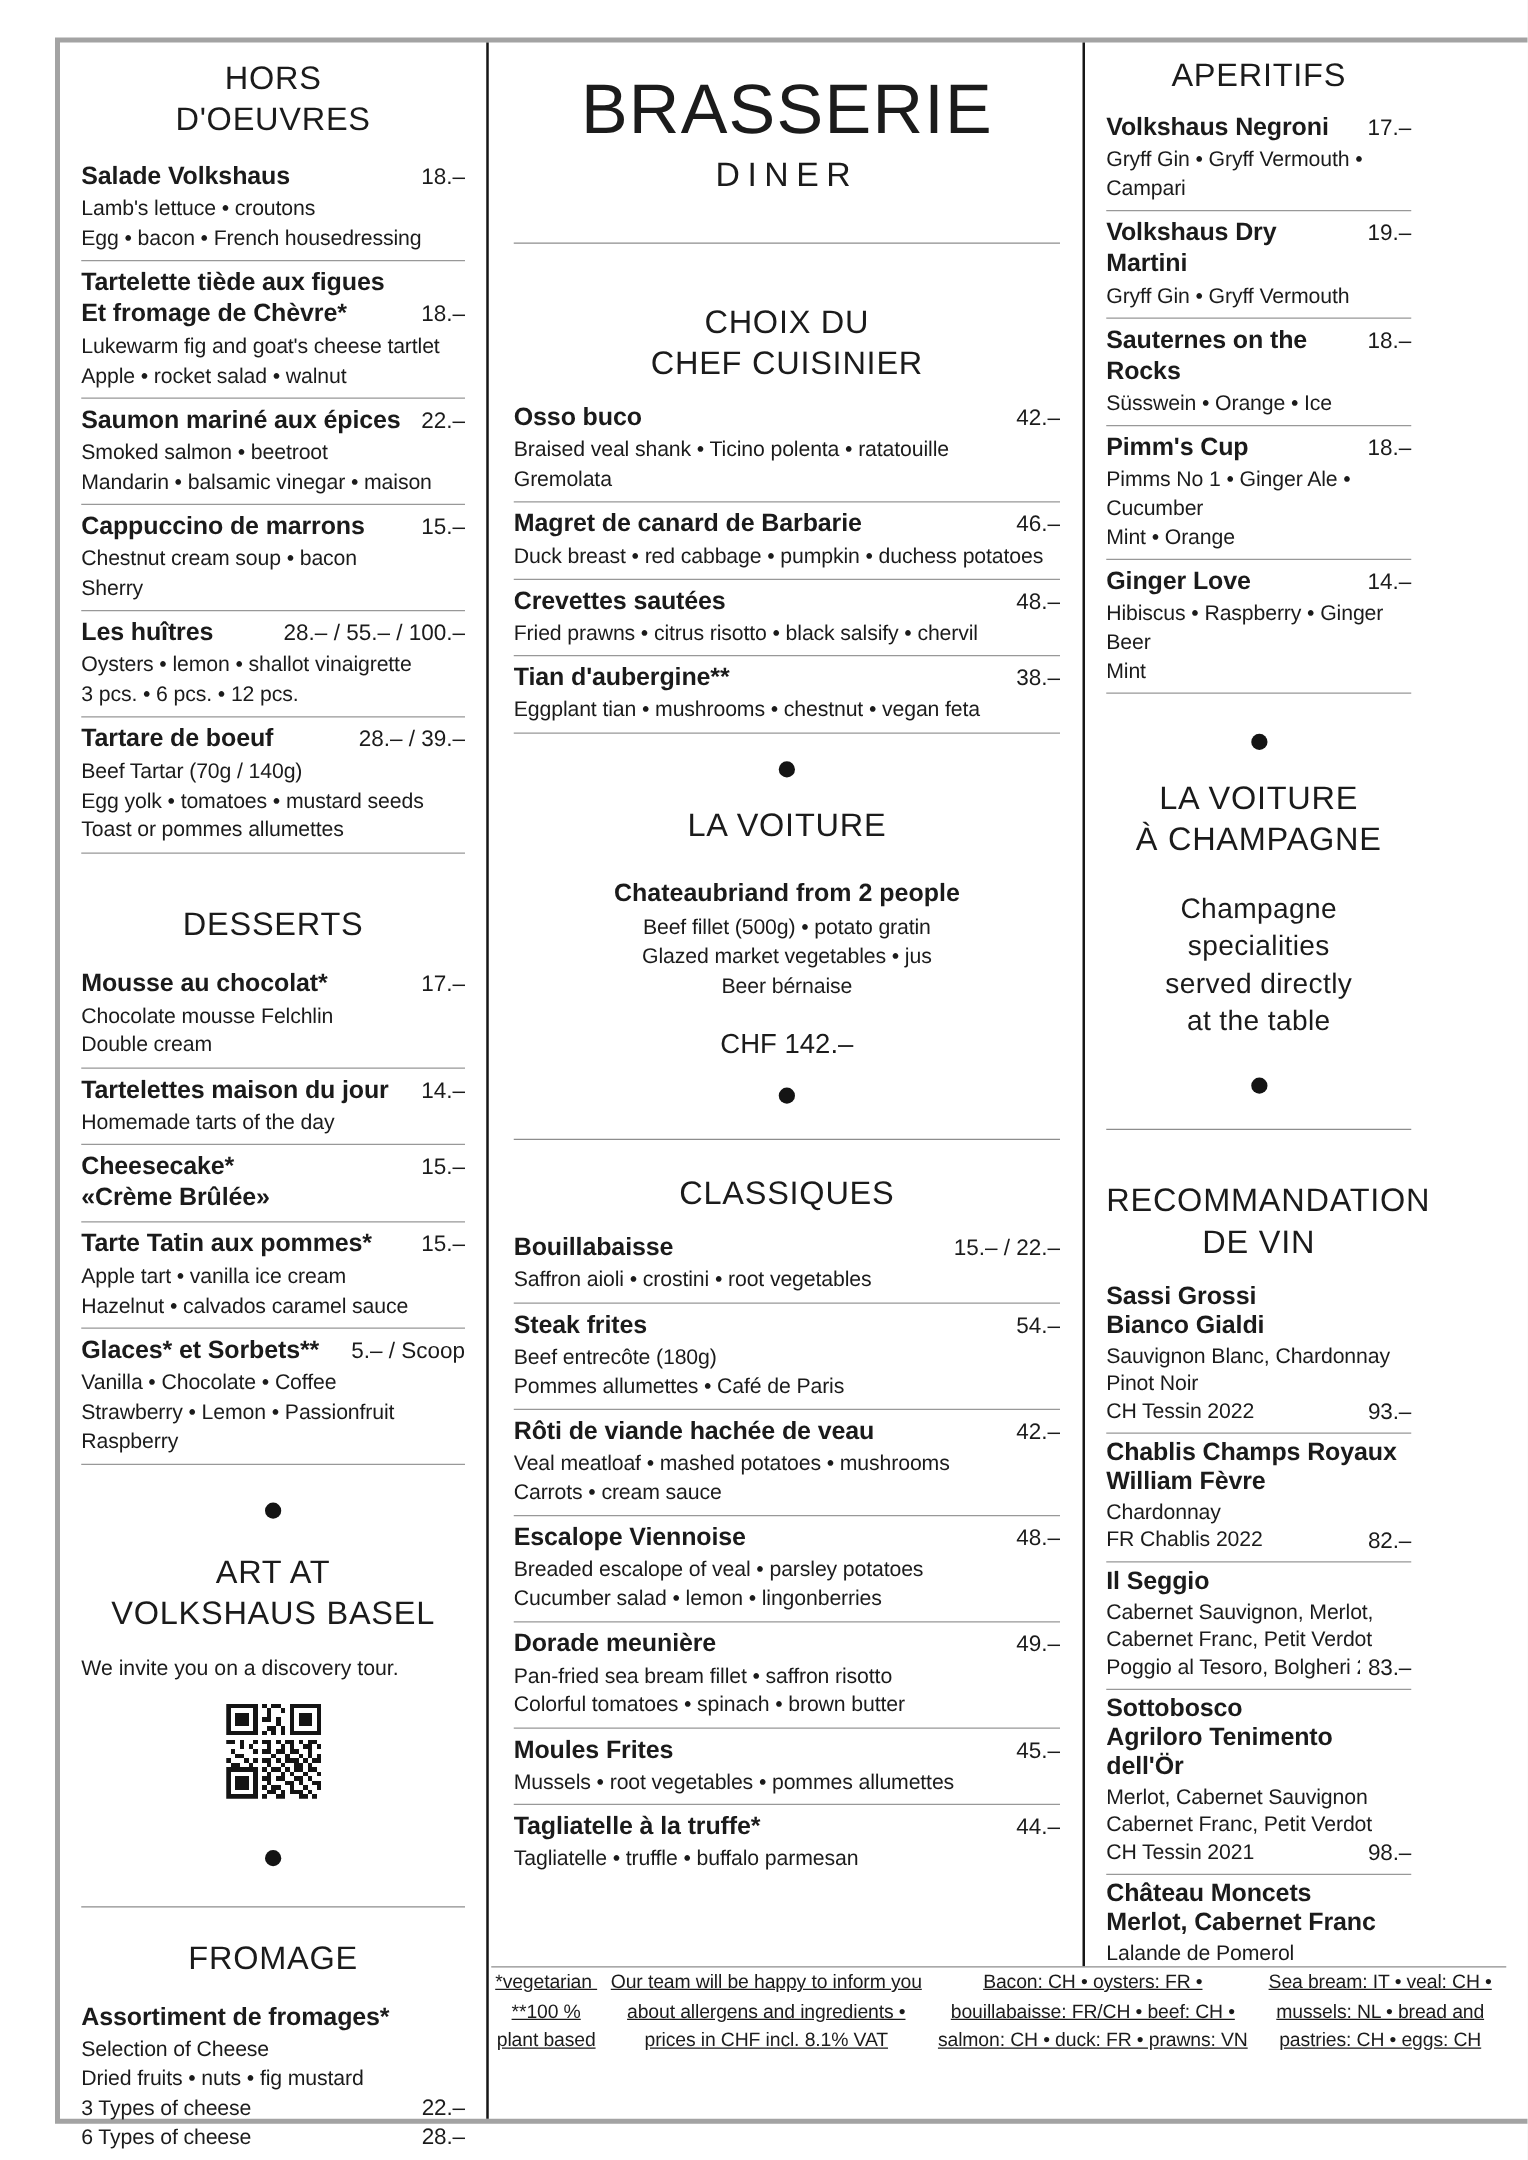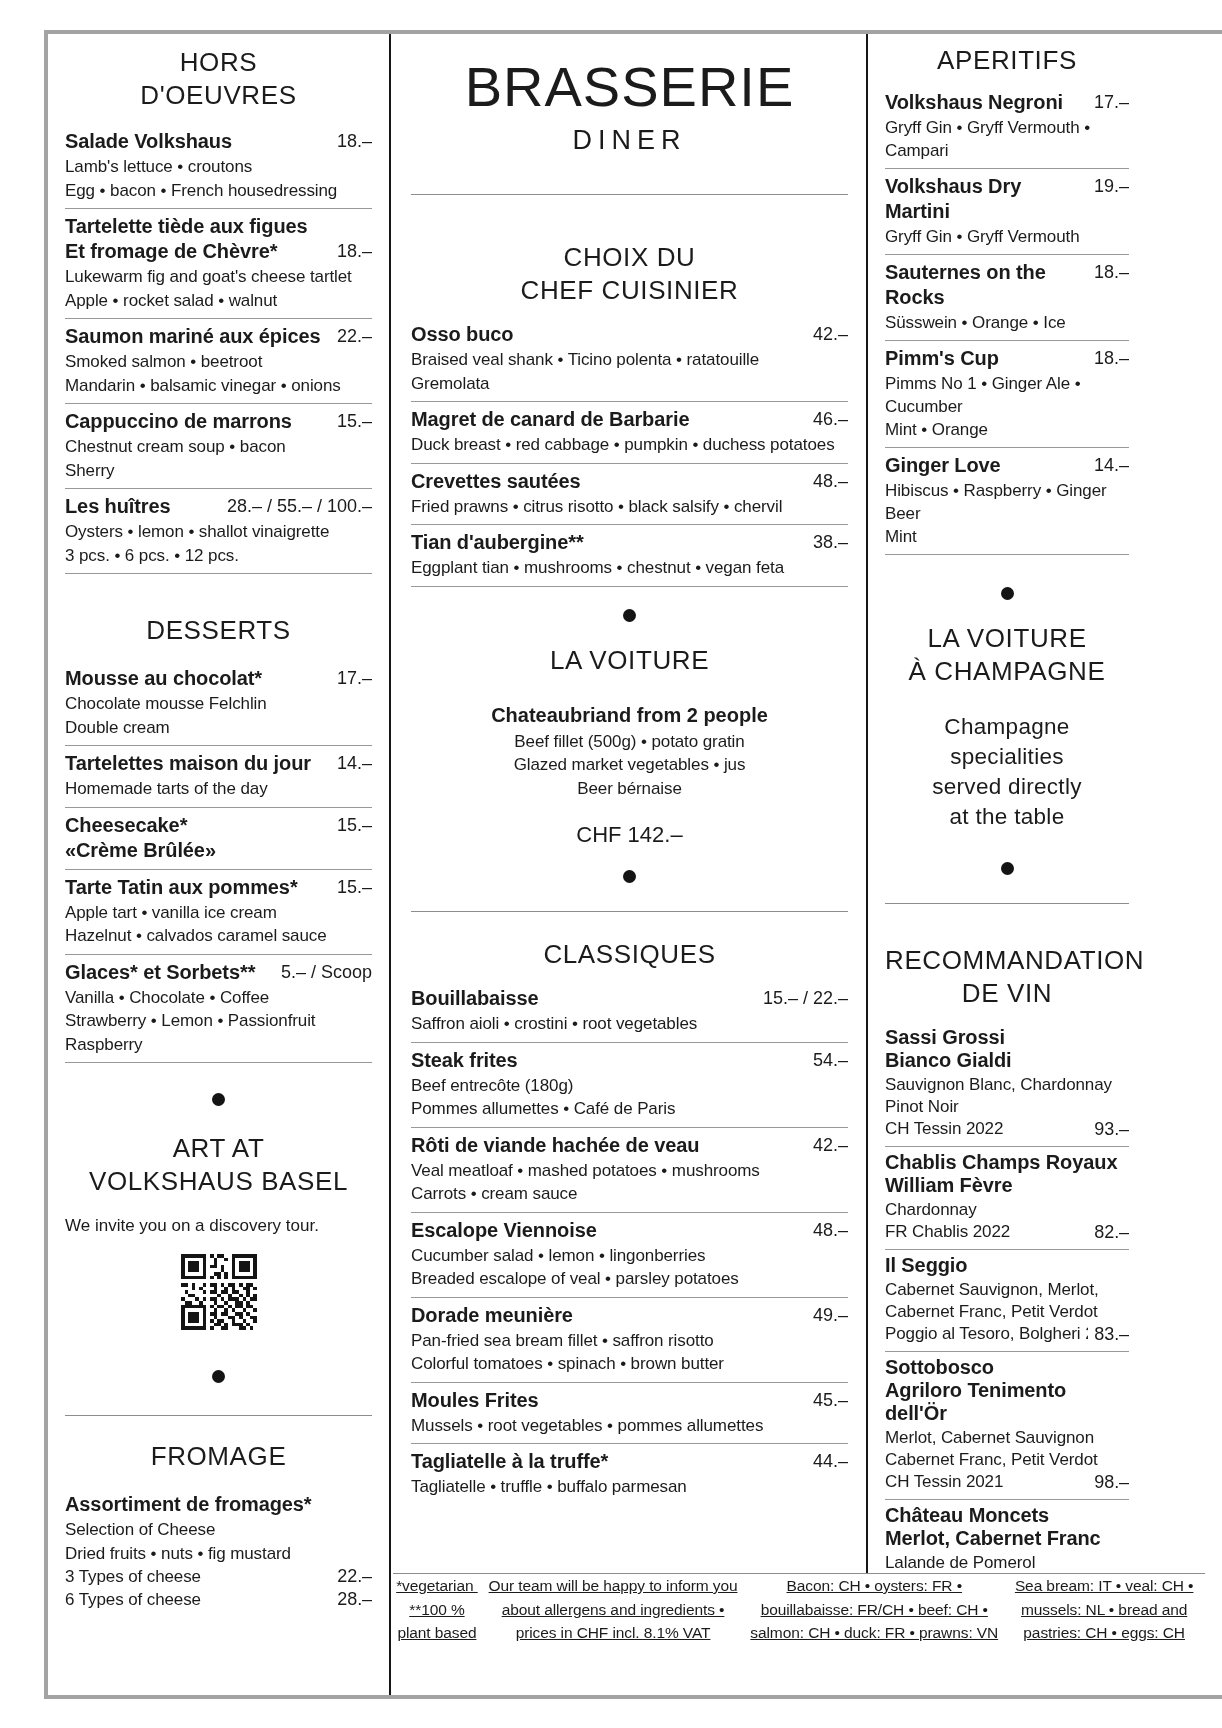--- a/index.html
+++ b/index.html
@@ -115,21 +115,21 @@
       </div>
       <div class="item">
         <div class="head">
               <div class="nm">
                 <div>Saumon mariné aux épices</div>
               </div>
               <div class="pr">22.–</div>
             </div>
         <div class="d">
               <div>Smoked salmon • beetroot</div>
-              <div>Mandarin • balsamic vinegar • onions</div>
+              <div>Mandarin • balsamic vinegar • maison</div>
             </div>
       </div>
       <div class="item">
         <div class="head">
               <div class="nm">
                 <div>Cappuccino de marrons</div>
               </div>
               <div class="pr">15.–</div>
             </div>
         <div class="d">
@@ -140,20 +140,33 @@
       <div class="item">
         <div class="head">
               <div class="nm">
                 <div>Les huîtres</div>
               </div>
               <div class="pr">28.– / 55.– / 100.–</div>
             </div>
         <div class="d">
               <div>Oysters • lemon • shallot vinaigrette</div>
               <div>3 pcs. • 6 pcs. • 12 pcs.</div>
+            </div>
+      </div>
+      <div class="item">
+        <div class="head">
+              <div class="nm">
+                <div>Tartare de boeuf</div>
+              </div>
+              <div class="pr">28.– / 39.–</div>
+            </div>
+        <div class="d">
+              <div>Beef Tartar (70g / 140g)</div>
+              <div>Egg yolk • tomatoes • mustard seeds</div>
+              <div>Toast or pommes allumettes</div>
             </div>
       </div>
     </div>
 
     <div class="sec-title desserts-title">
           <div>DESSERTS</div>
         </div>
 
     <div class="itemlist end-sep">
       <div class="item">
@@ -380,22 +393,22 @@
             </div>
       </div>
       <div class="item">
         <div class="head">
               <div class="nm">
                 <div>Escalope Viennoise</div>
               </div>
               <div class="pr">48.–</div>
             </div>
         <div class="d">
+              <div>Breaded escalope of veal • parsley potatoes</div>
               <div>Cucumber salad • lemon • lingonberries</div>
-              <div>Breaded escalope of veal • parsley potatoes</div>
             </div>
       </div>
       <div class="item">
         <div class="head">
               <div class="nm">
                 <div>Dorade meunière</div>
               </div>
               <div class="pr">49.–</div>
             </div>
         <div class="d">

